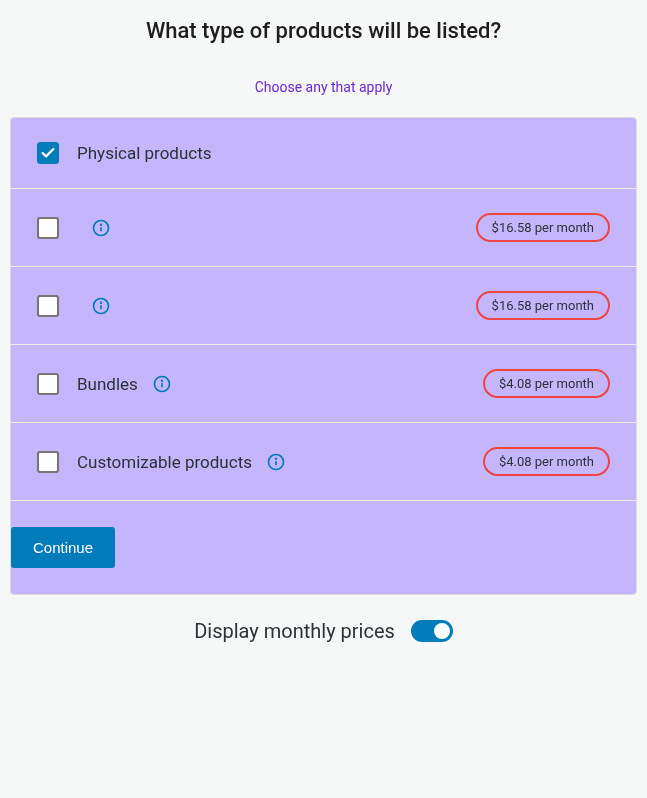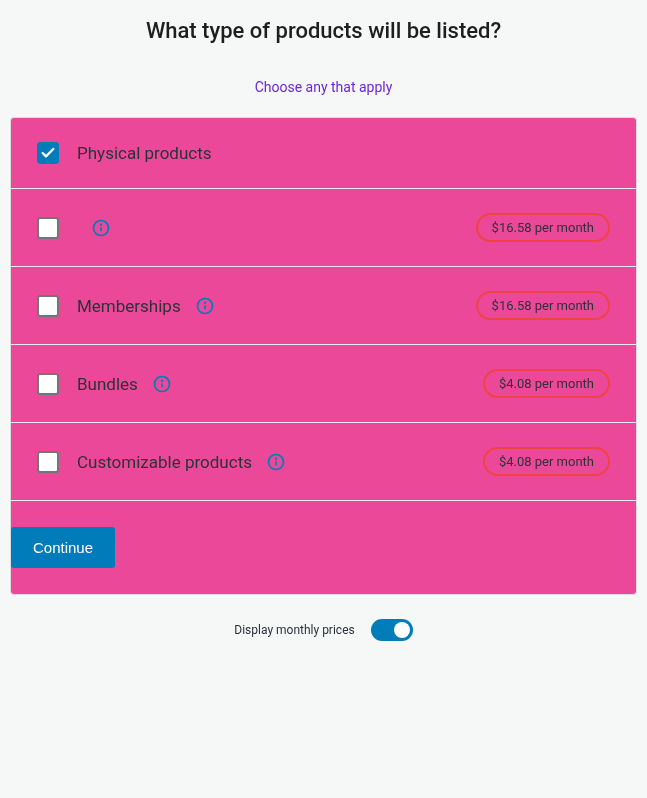--- a/index.html
+++ b/index.html
@@ -19,21 +19,21 @@
       font-weight: 500;
       color: #1e1e1e;
       margin-bottom: 6px;
     }
     .subtitle {
       font-size: 14px;
       color: #6d28d9;
       margin-top: 36px;
     }
     .card {
-      background: #ec4899;
+      background: #c4b5fd;
       border: 1px solid #dcdcde;
       border-radius: 4px;
     }
     .row {
       display: flex;
       align-items: center;
       padding: 24px 26px;
       border-bottom: 1px solid #ebebeb;
     }
     .row:last-of-type { border-bottom: none; }
@@ -93,21 +93,21 @@
       font-size: 15px;
       cursor: pointer;
     }
     .toggle-area {
       display: flex;
       justify-content: center;
       align-items: center;
       margin-top: 24px;
       gap: 16px;
     }
-    .toggle-label { font-size: 12px; color: #2c3338; }
+    .toggle-label { font-size: 20px; color: #2c3338; }
     .toggle {
       width: 42px;
       height: 22px;
       background: #007cba;
       border-radius: 11px;
       position: relative;
       cursor: pointer;
     }
     .toggle-thumb {
       position: absolute;
@@ -147,21 +147,20 @@
           <line x1="12" y1="11" x2="12" y2="16"></line>
           <circle cx="12" cy="8" r="0.5" fill="currentColor"></circle>
         </svg>
     </span>
     <span class="spacer"></span>
     <span class="price-pill">$16.58 per month</span>
   </div>
 
   <div class="row">
     <div class="checkbox unchecked"></div>
-    <span class="label">Memberships</span>
     <span class="info-icon">
       <svg viewBox="0 0 24 24" fill="none" stroke="currentColor" stroke-width="2">
           <circle cx="12" cy="12" r="9"></circle>
           <line x1="12" y1="11" x2="12" y2="16"></line>
           <circle cx="12" cy="8" r="0.5" fill="currentColor"></circle>
         </svg>
     </span>
     <span class="spacer"></span>
     <span class="price-pill">$16.58 per month</span>
   </div>

